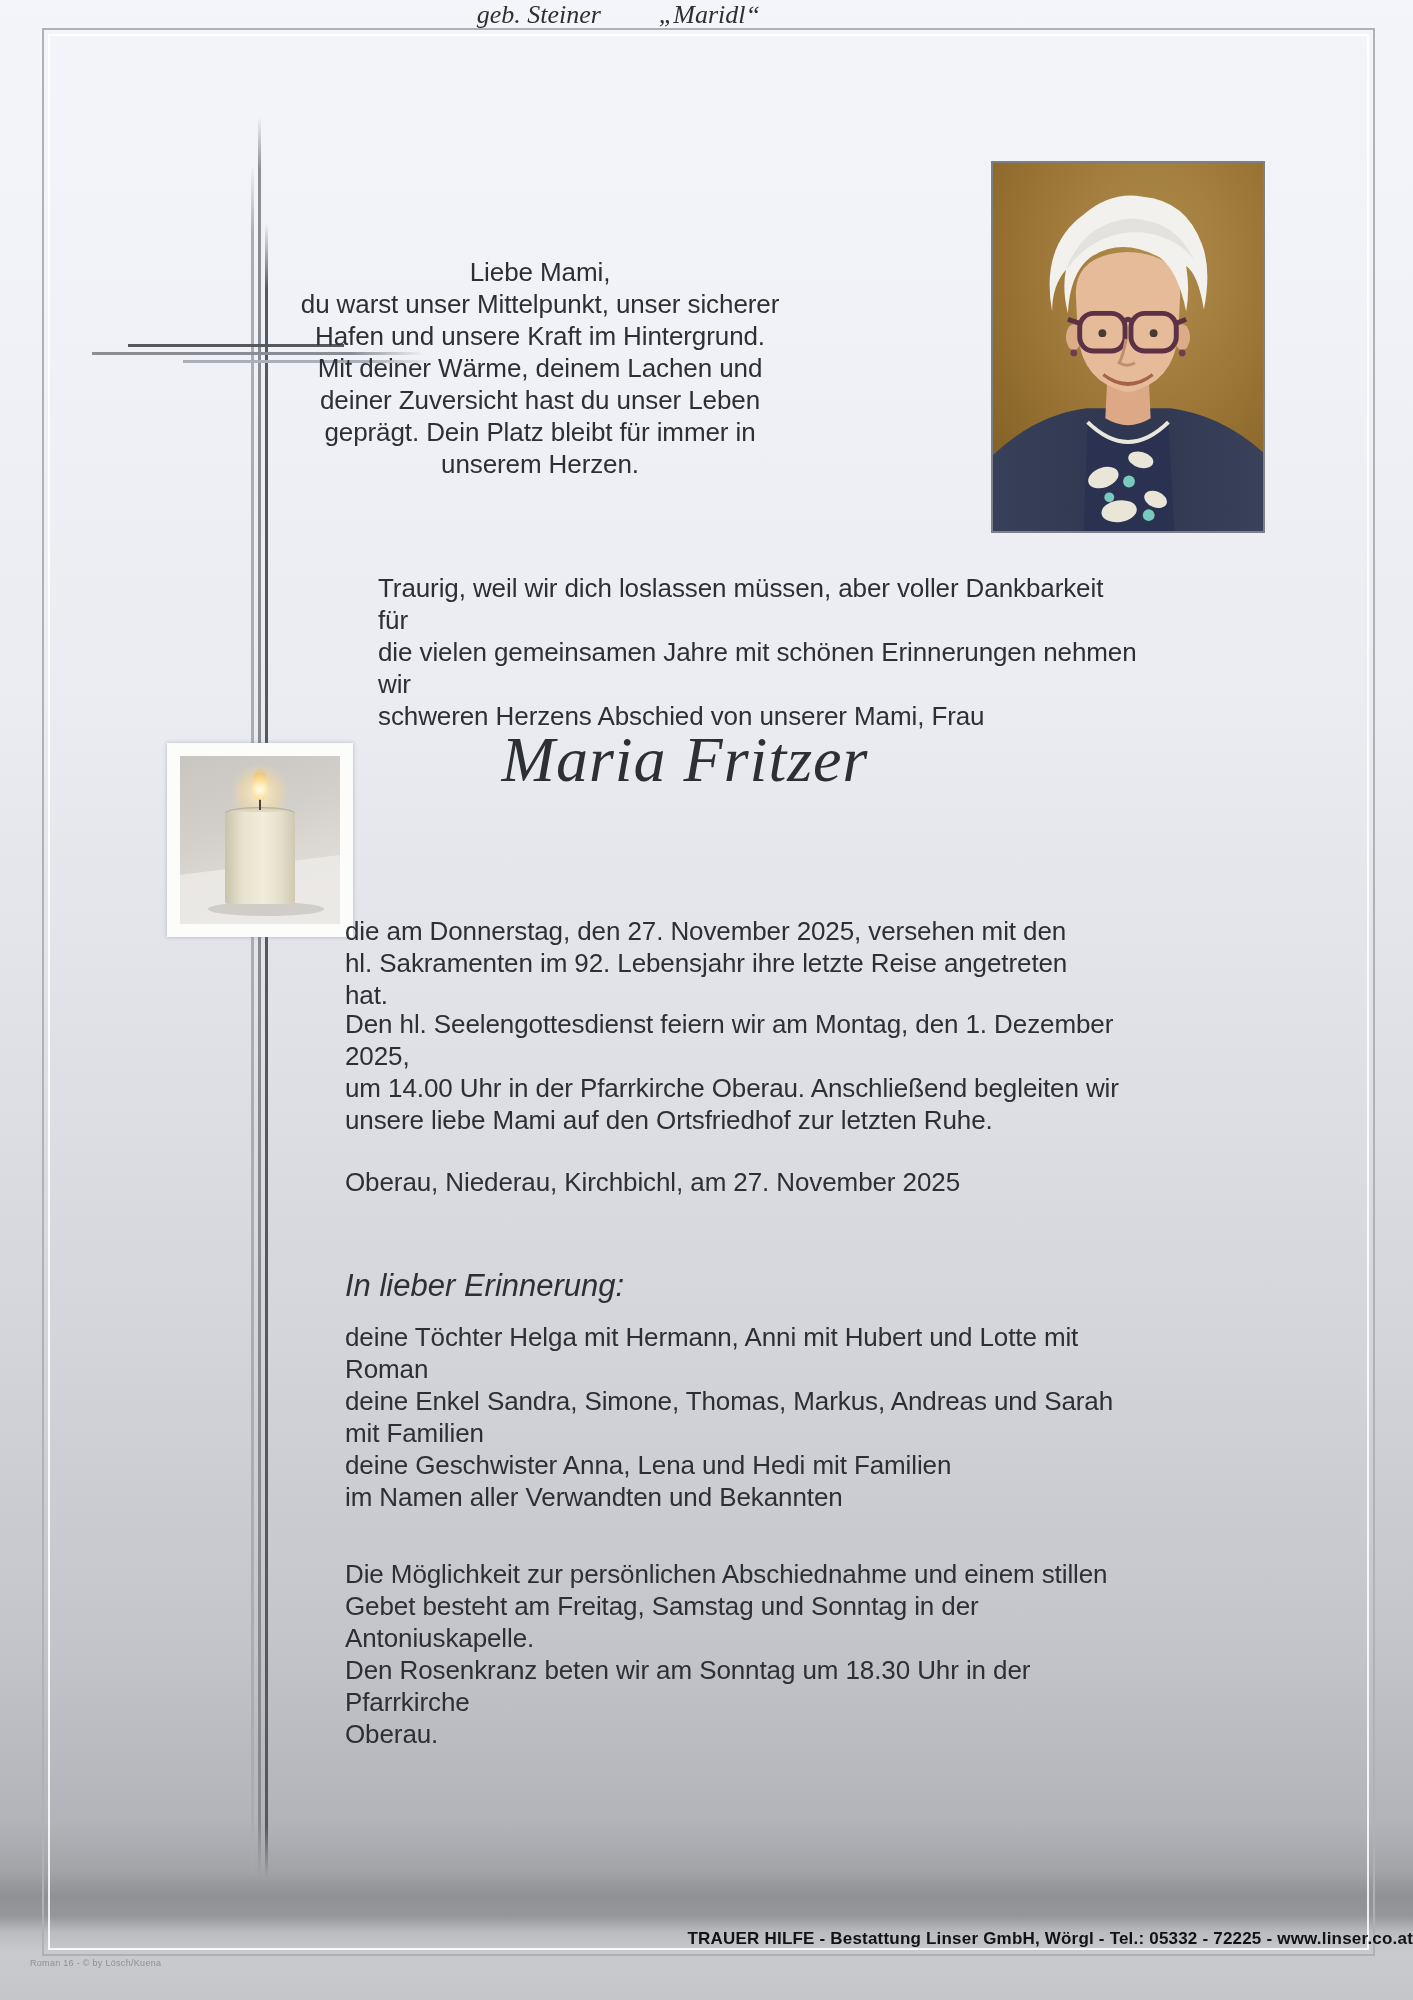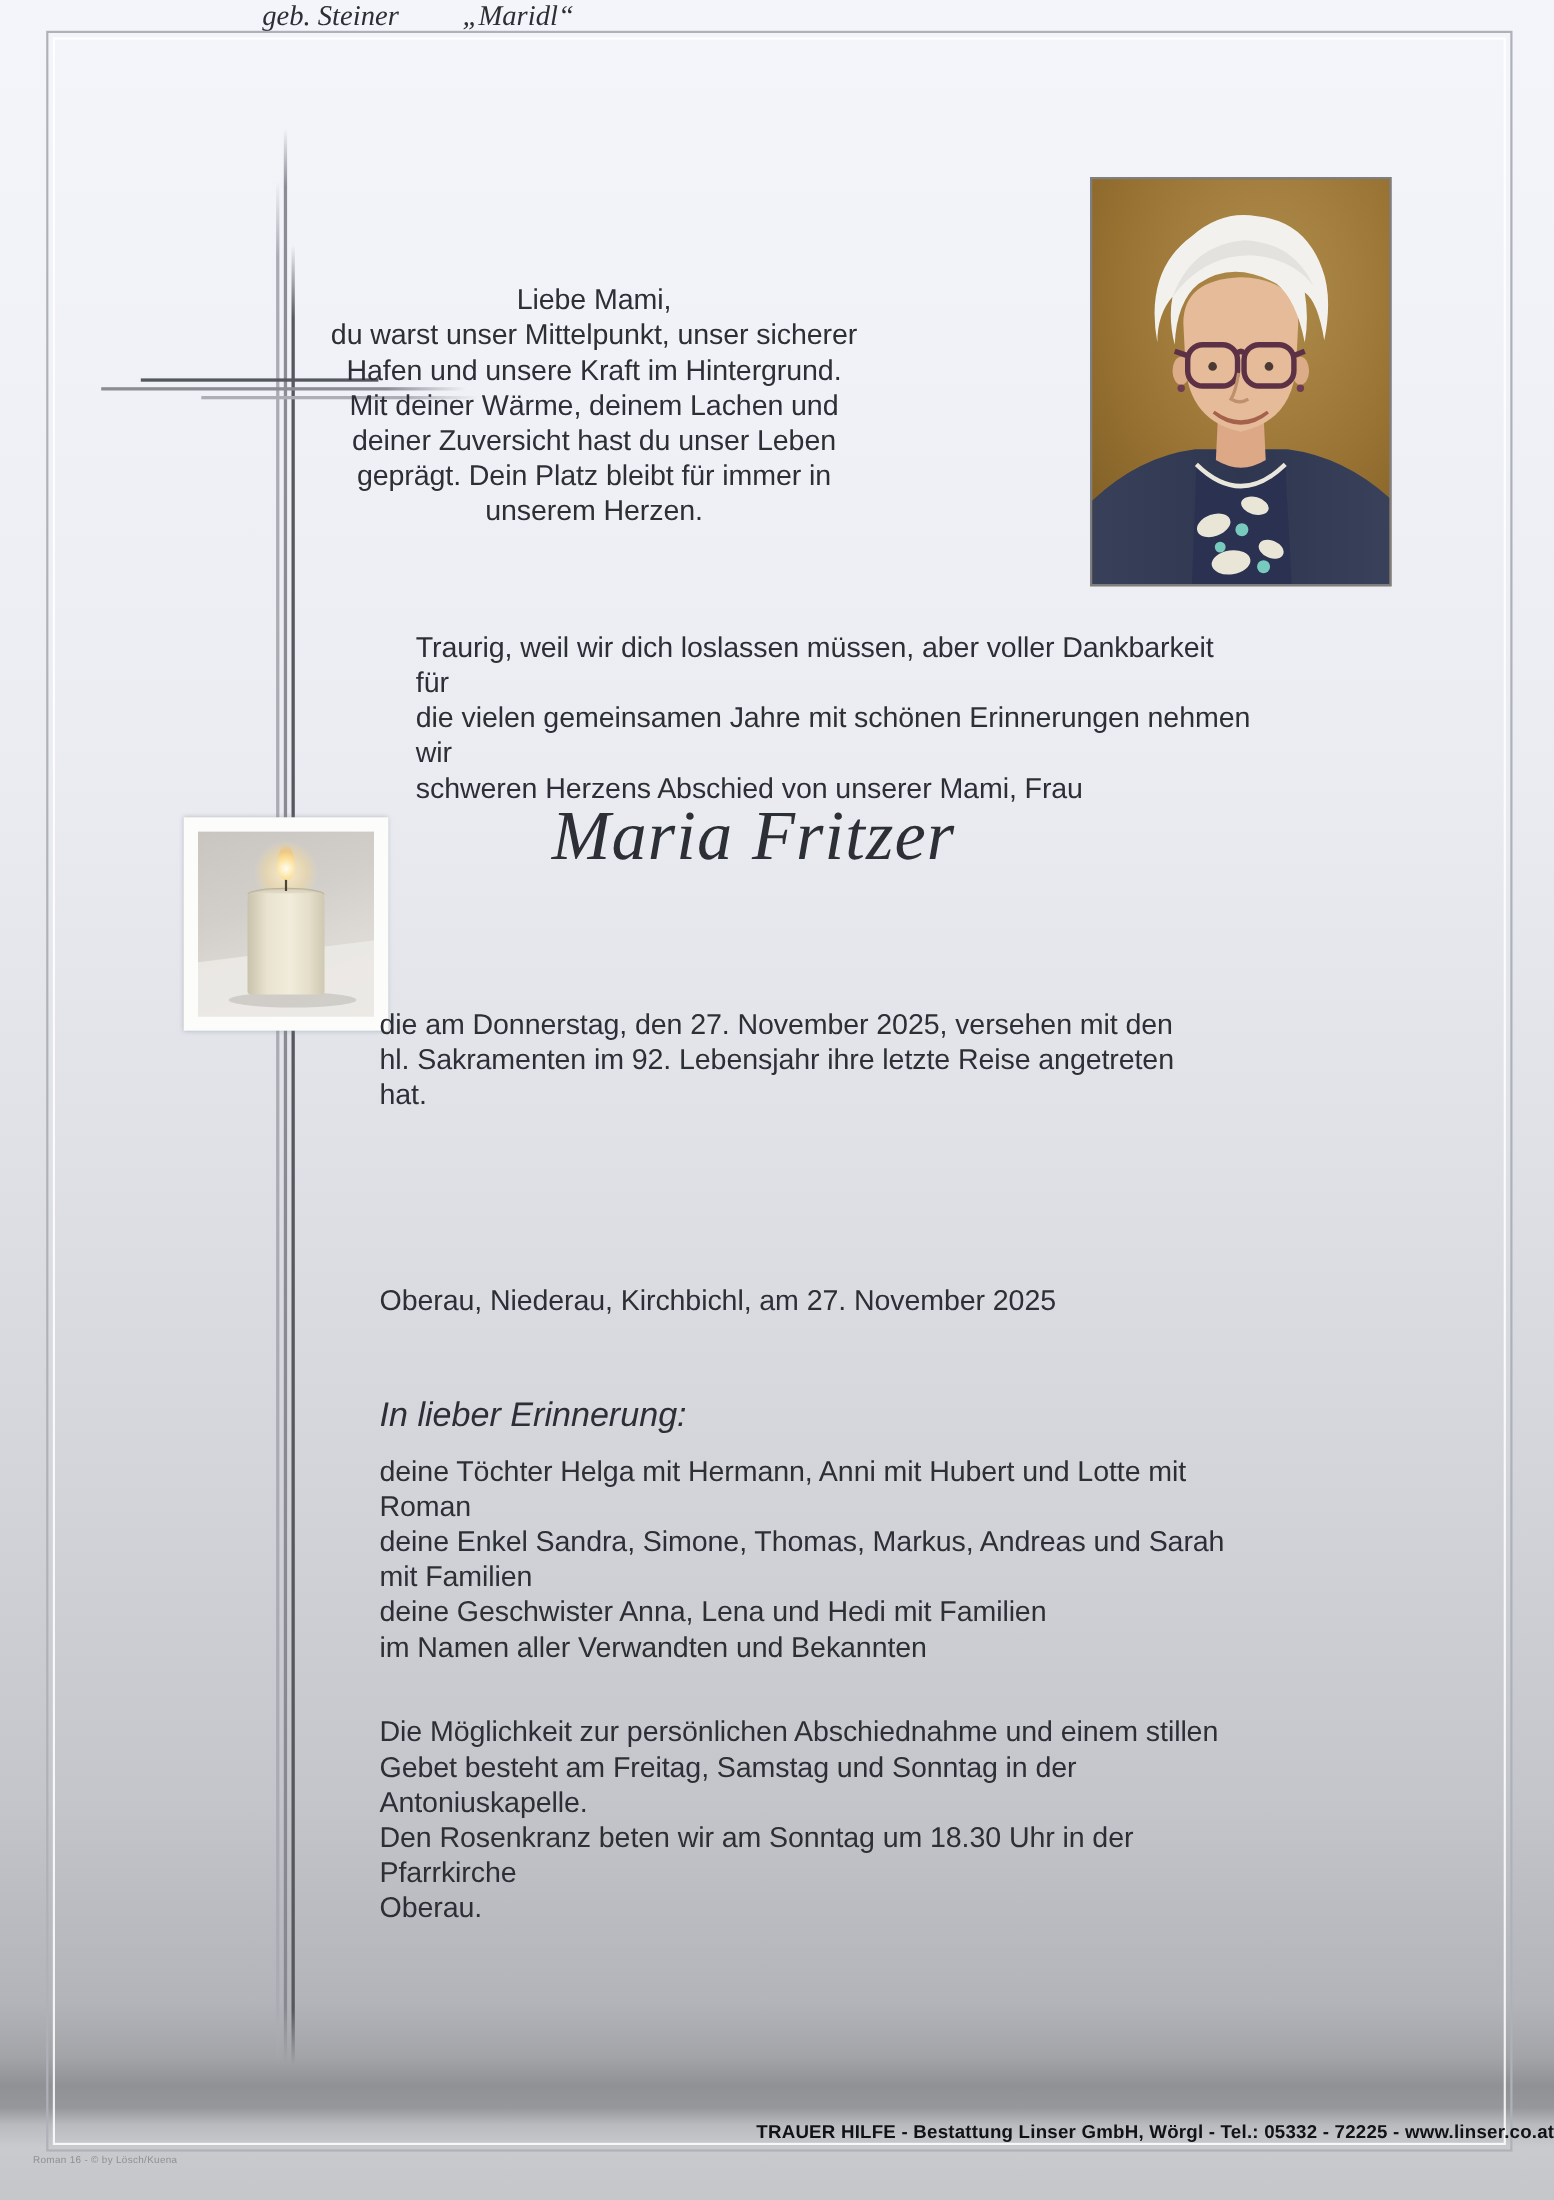--- a/index.html
+++ b/index.html
@@ -63,21 +63,21 @@
 
   
   .txt{position:absolute;color:#2c2f35;font-size:26px;line-height:32px;
     white-space:pre-line;letter-spacing:-0.1px;}
   .center{text-align:center;}
   .poem{left:220px;top:256px;width:640px;}
   .intro{left:345px;top:572px;width:760px;margin-left:33px;}
   .name{left:305px;top:726px;width:760px;text-align:center;
     font-family:"Liberation Serif",serif;font-style:italic;font-size:64px;line-height:68px;
     letter-spacing:1px;}
-  .subnames{left:305px;top:818px;width:760px;display:flex;justify-content:center;gap:58px;
+  .subnames{left:305px;top:818px;width:760px;display:flex;justify-content:flex-end;gap:58px;
     font-family:"Liberation Serif",serif;font-style:italic;font-size:26px;color:#2c2f35;}
   .death{left:345px;top:915px;width:760px;}
   .service{left:345px;top:1008px;width:780px;}
   .dateline{left:345px;top:1166px;width:760px;}
   .rem-head{left:345px;top:1270px;width:600px;font-style:italic;font-size:31px;letter-spacing:0;}
   .family{left:345px;top:1321px;width:800px;}
   .farewell{left:345px;top:1558px;width:780px;}
   .donation{left:345px;top:1741px;width:780px;}
 
   .imprint{position:absolute;left:0;top:1929px;width:100%;text-align:right;
@@ -187,20 +187,23 @@
   <div class="txt name">Maria Fritzer</div>
 
   <div class="subnames">
     <span>geb. Steiner</span>
     <span>„Maridl“</span>
   </div>
 
   <div class="txt death">die am Donnerstag, den 27. November 2025, versehen mit den
 hl. Sakramenten im 92. Lebensjahr ihre letzte Reise angetreten hat.</div>
 
+  <div class="txt service">Den hl. Seelengottesdienst feiern wir am Montag, den 1. Dezember 2025,
+um 14.00 Uhr in der Pfarrkirche Oberau. Anschließend begleiten wir
+unsere liebe Mami auf den Ortsfriedhof zur letzten Ruhe.</div>
 
   <div class="txt dateline">Oberau, Niederau, Kirchbichl, am 27. November 2025</div>
 
   <div class="txt family">deine Töchter Helga mit Hermann, Anni mit Hubert und Lotte mit Roman
 deine Enkel Sandra, Simone, Thomas, Markus, Andreas und Sarah
 mit Familien
 deine Geschwister Anna, Lena und Hedi mit Familien
 im Namen aller Verwandten und Bekannten</div>
 
   <div class="txt rem-head">In lieber Erinnerung:</div>

